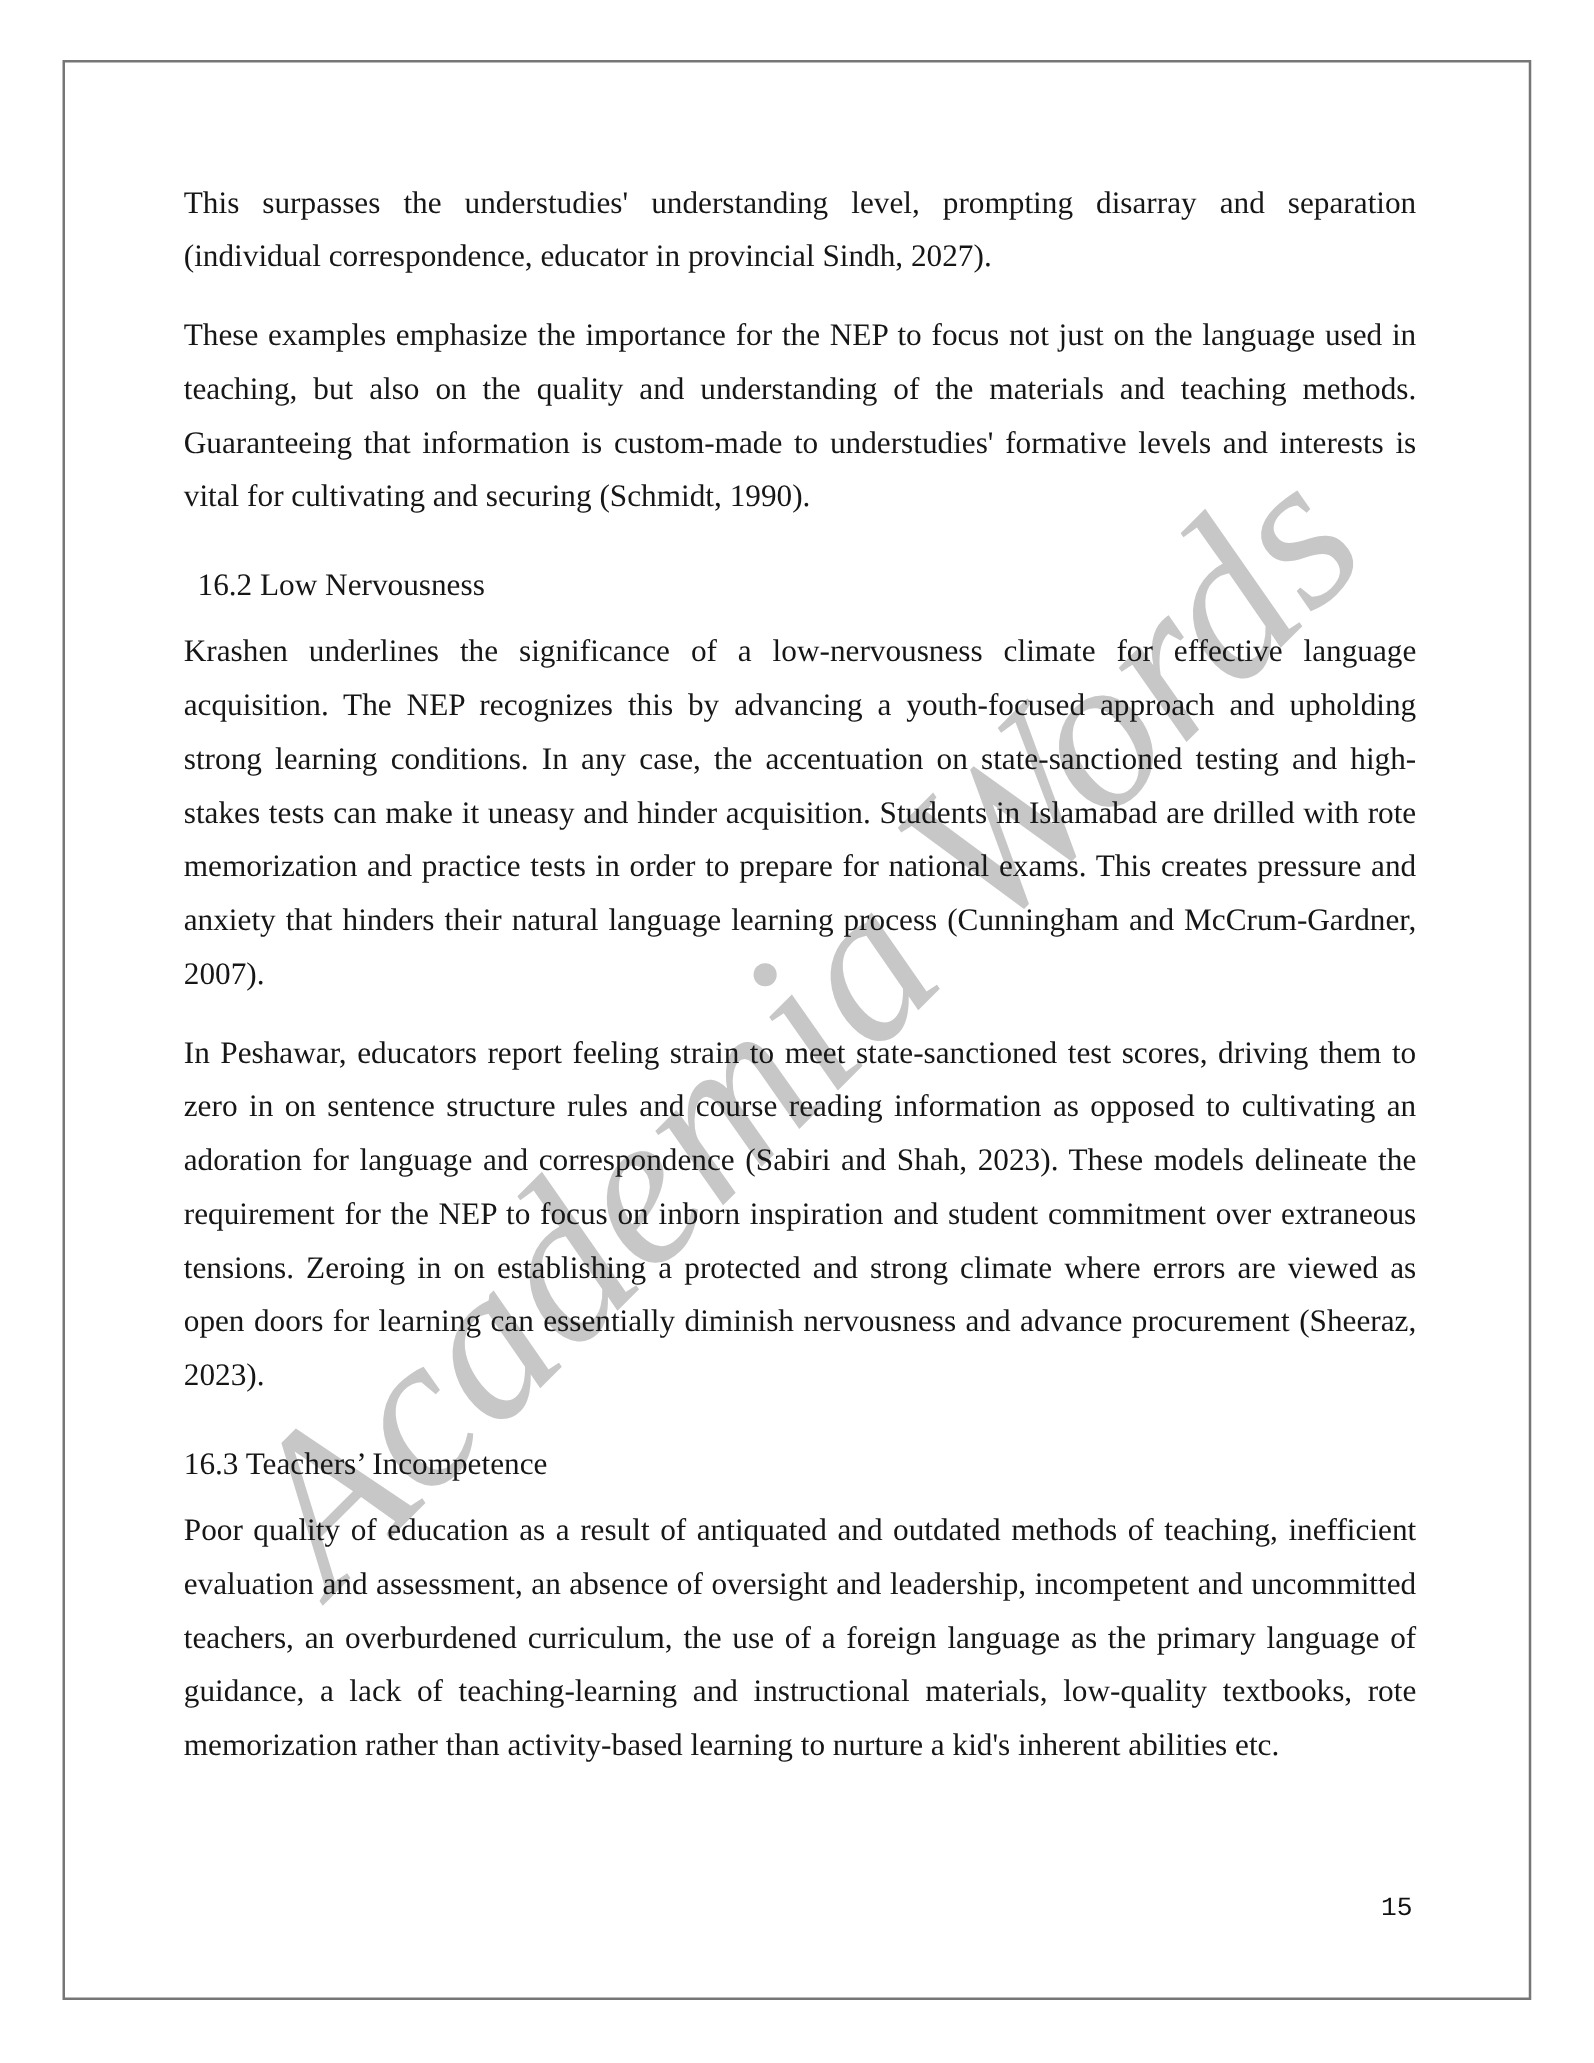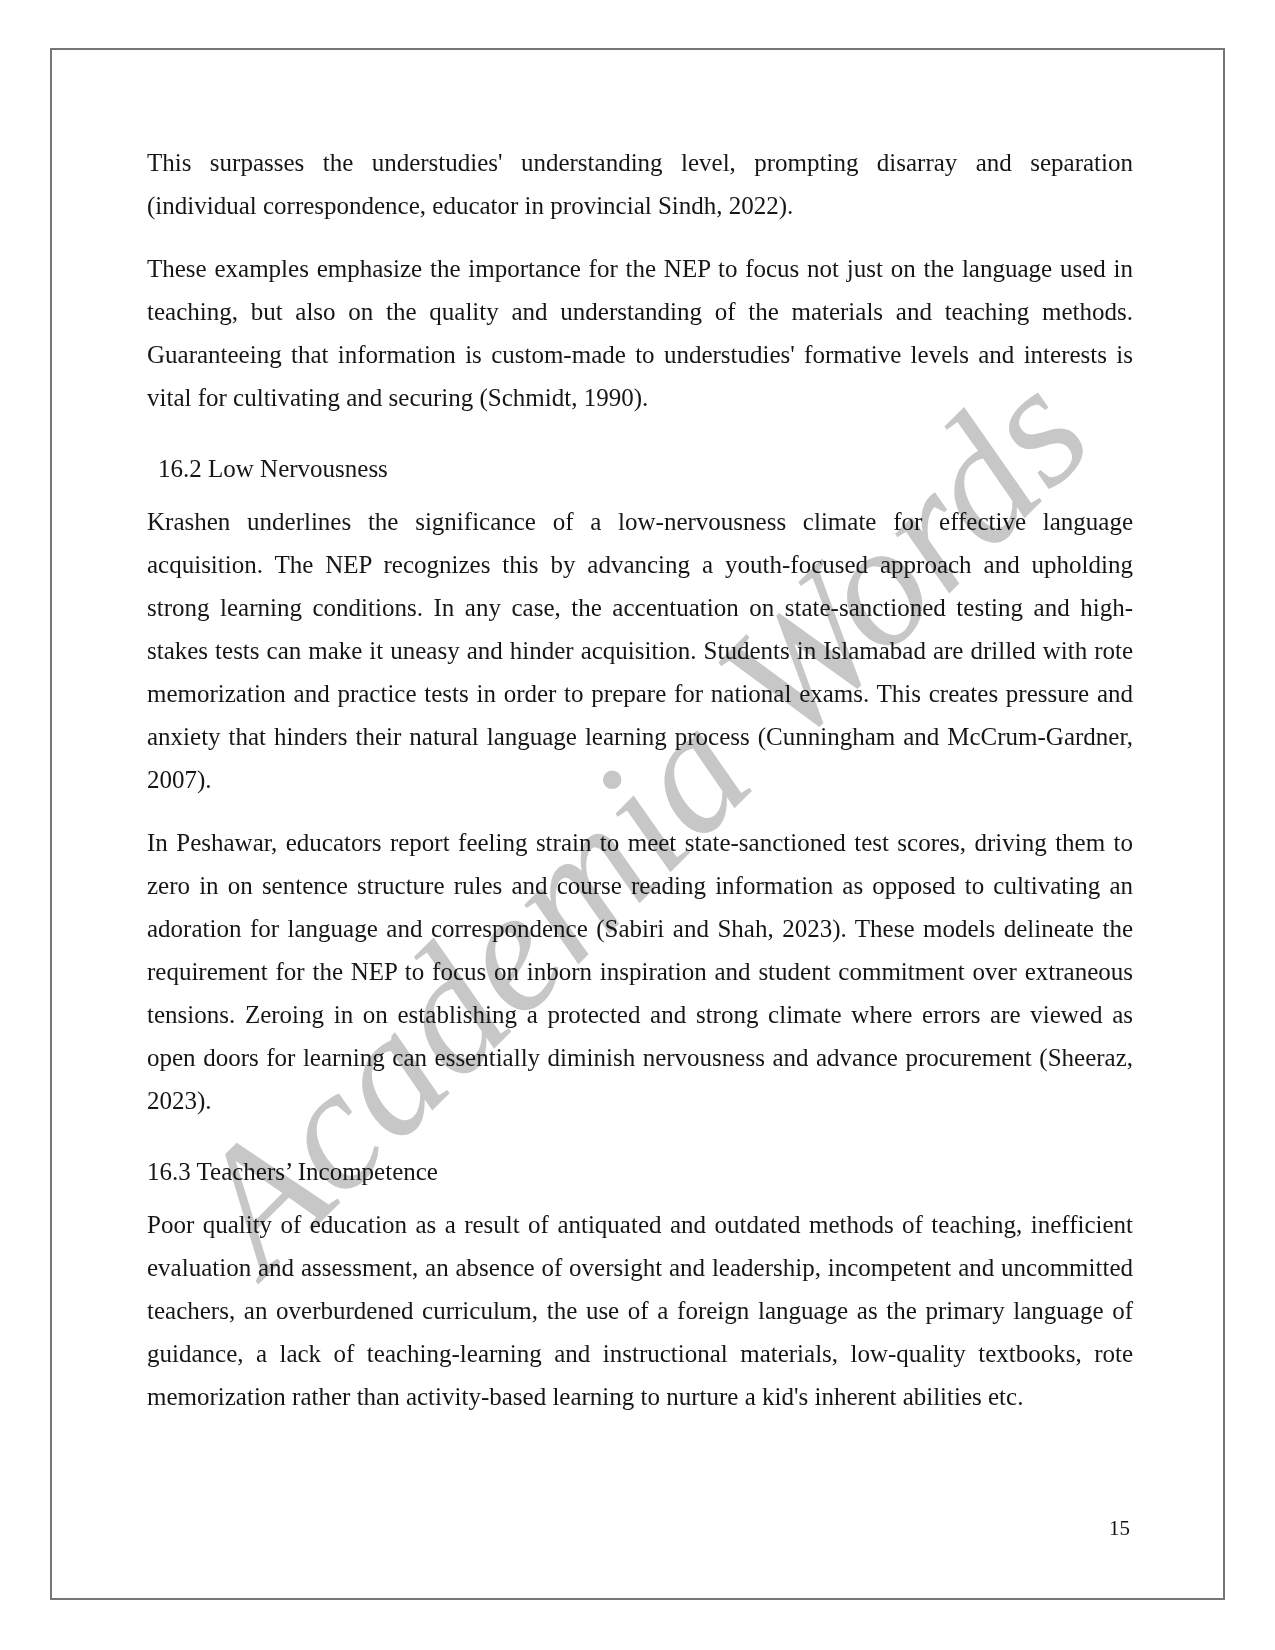--- a/index.html
+++ b/index.html
@@ -61,38 +61,38 @@
   }
   .content h2.h-indent {
     padding-left: 11px;
   }
   .page-number {
     position: absolute;
     left: 1040px;
     top: 1516px;
     width: 90px;
     text-align: right;
-    font-family: Liberation Serif, serif;
+    font-family: Liberation Mono, monospace;
     font-size: 21px;
     color: #111111;
     z-index: 2;
   }
 </style>
 </head>
 <body>
 
 <div class="page">
 
   <div class="frame"></div>
 
   <div class="watermark">Academia Words</div>
 
   <div class="content">
 
-    <p>This surpasses the understudies' understanding level, prompting disarray and separation (individual correspondence, educator in provincial Sindh, 2022).</p>
+    <p>This surpasses the understudies' understanding level, prompting disarray and separation (individual correspondence, educator in provincial Sindh, 2027).</p>
 
     <p>These examples emphasize the importance for the NEP to focus not just on the language used in teaching, but also on the quality and understanding of the materials and teaching methods. Guaranteeing that information is custom-made to understudies' formative levels and interests is vital for cultivating and securing (Schmidt, 1990).</p>
 
     <h2 class="h-indent">16.2 Low Nervousness</h2>
 
     <p>Krashen underlines the significance of a low-nervousness climate for effective language acquisition. The NEP recognizes this by advancing a youth-focused approach and upholding strong learning conditions. In any case, the accentuation on state-sanctioned testing and high-stakes tests can make it uneasy and hinder acquisition. Students in Islamabad are drilled with rote memorization and practice tests in order to prepare for national exams. This creates pressure and anxiety that hinders their natural language learning process (Cunningham and McCrum-Gardner, 2007).</p>
 
     <p>In Peshawar, educators report feeling strain to meet state-sanctioned test scores, driving them to zero in on sentence structure rules and course reading information as opposed to cultivating an adoration for language and correspondence (Sabiri and Shah, 2023). These models delineate the requirement for the NEP to focus on inborn inspiration and student commitment over extraneous tensions. Zeroing in on establishing a protected and strong climate where errors are viewed as open doors for learning can essentially diminish nervousness and advance procurement (Sheeraz, 2023).</p>
 
     <h2>16.3 Teachers’ Incompetence</h2>

